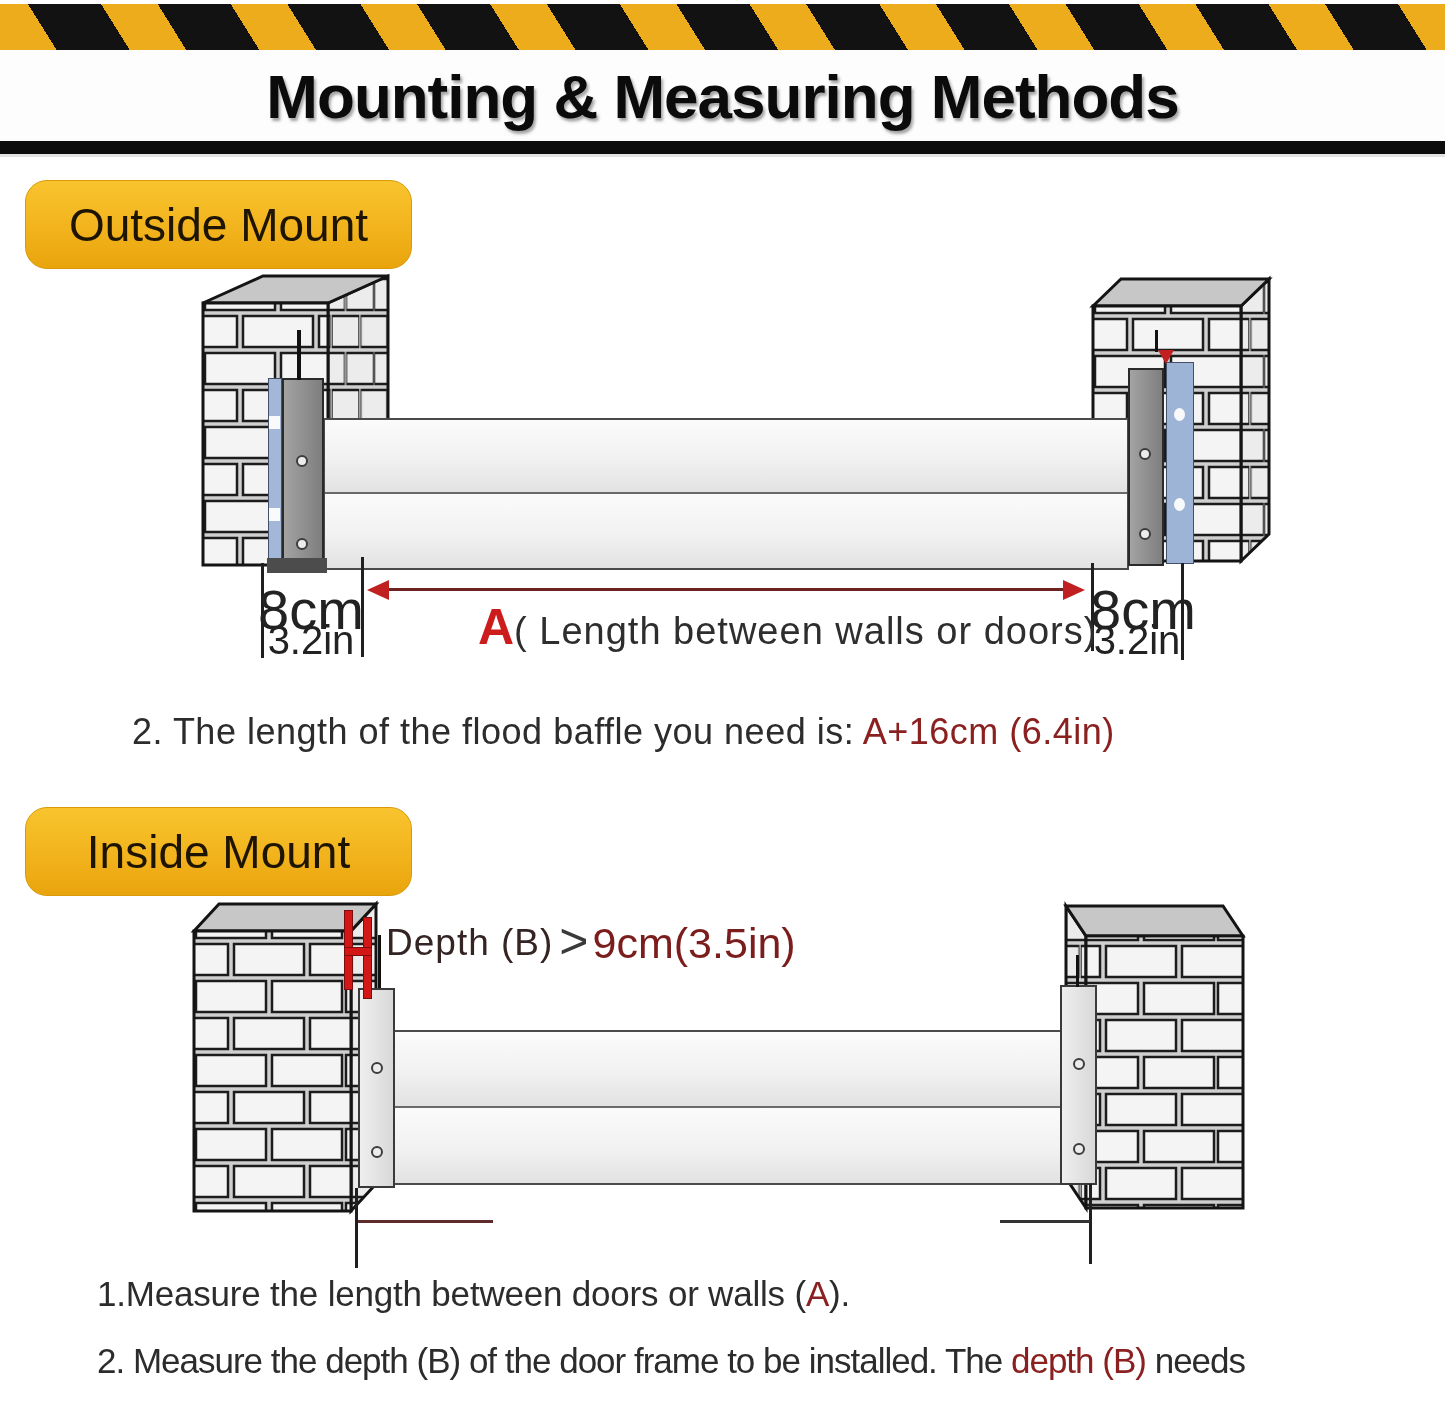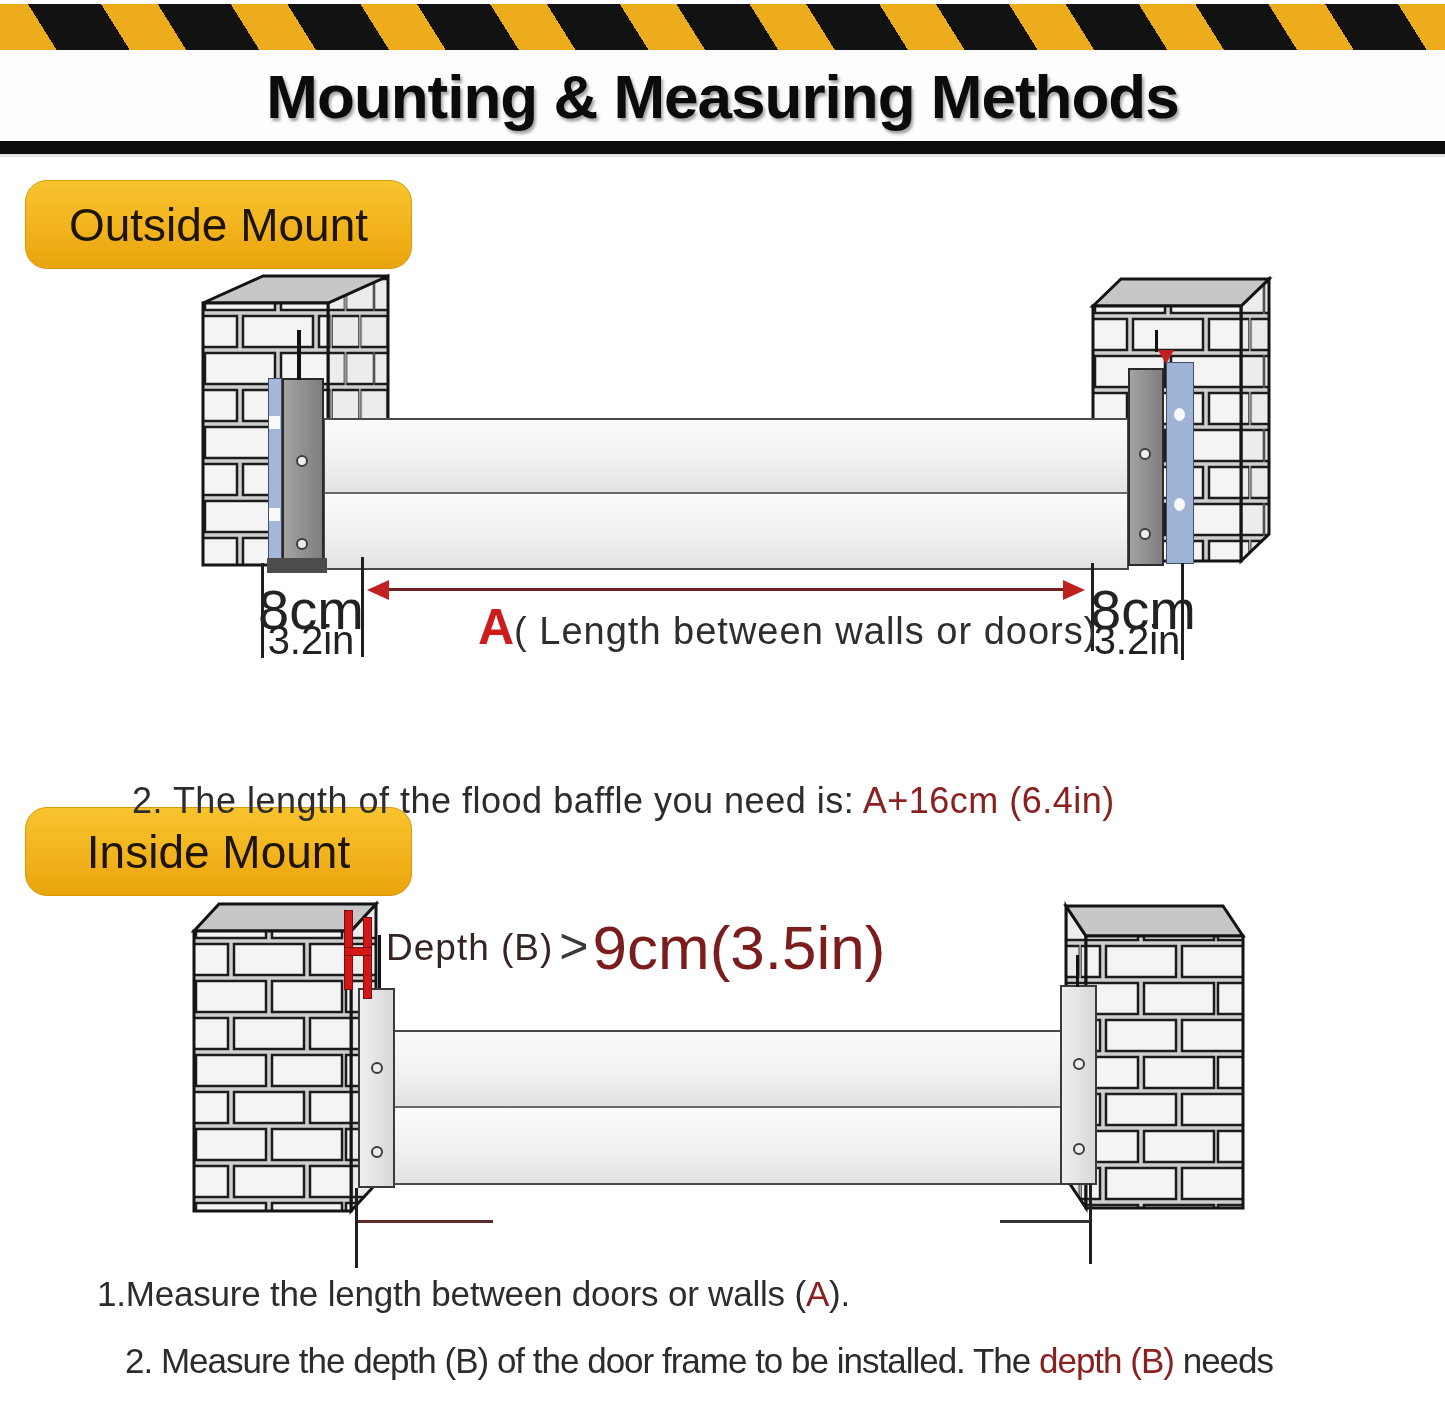--- a/index.html
+++ b/index.html
@@ -55,21 +55,21 @@
   .gauge{position:absolute;background:#D31717;border:1px solid #7a0d0d;z-index:5;}
 
   
   .meas{position:absolute;z-index:4;color:#222;text-align:center;font-size:56px;letter-spacing:0;}
   .a-label{position:absolute;left:478px;top:598px;z-index:4;white-space:nowrap;}
   .a-label .big-a{font-size:50px;font-weight:700;color:#CC1C1C;}
   .a-label .rest{font-size:38px;color:#2e2e2e;letter-spacing:1px;text-align:right;}
   .depth-label{position:absolute;left:386px;top:912px;z-index:4;display:flex;align-items:center;white-space:nowrap;}
   .depth-label .d-text{font-size:37px;color:#352424;letter-spacing:1px;}
   .depth-label .d-gt{font-size:50px;color:#3a3a3a;margin:0 4px 4px 6px;}
-  .depth-label .d-val{font-size:62px;color:#7B1D1D;}
+  .depth-label .d-val{font-size:43px;color:#7B1D1D;}
   .custom-label{position:absolute;left:538px;top:1203px;z-index:4;font-size:45px;white-space:nowrap;color:#2e2e2e;letter-spacing:1px;}
   .custom-label .red{color:#8B2020;}
 
   .step{position:absolute;z-index:4;color:#2c2c2c;white-space:nowrap;}
   .step .red{color:#8B2020;}
   .step-out{font-size:36px;letter-spacing:.5px;}
   .step-in1{font-size:35px;letter-spacing:-.2px;}
   .step-in2{font-size:35px;letter-spacing:-1px;}
 </style>
 </head>
@@ -122,21 +122,21 @@
   <div class="dim-arrow">
     <div class="dim-shaft"></div>
     <div class="ah ah-left"></div>
     <div class="ah ah-right"></div>
   </div>
 
   <div class="a-label">
     <span class="big-a">A</span><span class="rest">( Length between walls or doors)</span>
   </div>
 
-  <div class="step step-out" style="left:132px;top:780px;">
+  <div class="step step-out" style="left:132px;top:711px;">
     <span>2. The length of the flood baffle you need is: </span><span class="red">A+16cm (6.4in)</span>
   </div>
 
   <div class="barrier" style="left:393px;top:1030px;width:669px;height:155px;">
     <div class="board" style="height:76px;"></div>
     <div class="board" style="height:75px;"></div>
   </div>
 
   <div class="fixture rail-light" style="left:358px;top:988px;width:37px;height:200px;"></div>
   <div class="hole" style="left:371px;top:1062px;"></div>
@@ -159,21 +159,21 @@
   </div>
 
   <div class="tick" style="left:355px;top:1188px;height:80px;"></div>
   <div class="tick" style="left:1089px;top:1184px;height:80px;"></div>
   <div class="dash dash-red" style="left:358px;top:1220px;width:135px;"></div>
   <div class="dash dash-dark" style="left:1000px;top:1220px;width:90px;"></div>
 
   <div class="step step-in1" style="left:97px;top:1274px;">
     <span>1.Measure the length between doors or walls (</span><span class="red">A</span><span>).</span>
   </div>
-  <div class="step step-in2" style="left:97px;top:1341px;margin-left:28px;">
+  <div class="step step-in2" style="left:97px;top:1341px;">
     <span>2. Measure the depth (B) of the door frame to be installed. The </span><span class="red">depth (B)</span><span> needs</span>
   </div>
 
 <svg width="191" height="295" style="position:absolute;left:200px;top:273px;z-index:1;overflow:visible;">
       <defs>
         <pattern id="pillar-outside-left-b" width="150" height="74" patternUnits="userSpaceOnUse">
           <rect width="150" height="74" fill="#cfcfcf"></rect>
           <g fill="#f4f4f4" stroke="#1c1c1c" stroke-width="2.5">
             <rect x="2" y="3" width="70" height="31"></rect>
             <rect x="78" y="3" width="70" height="31"></rect>

